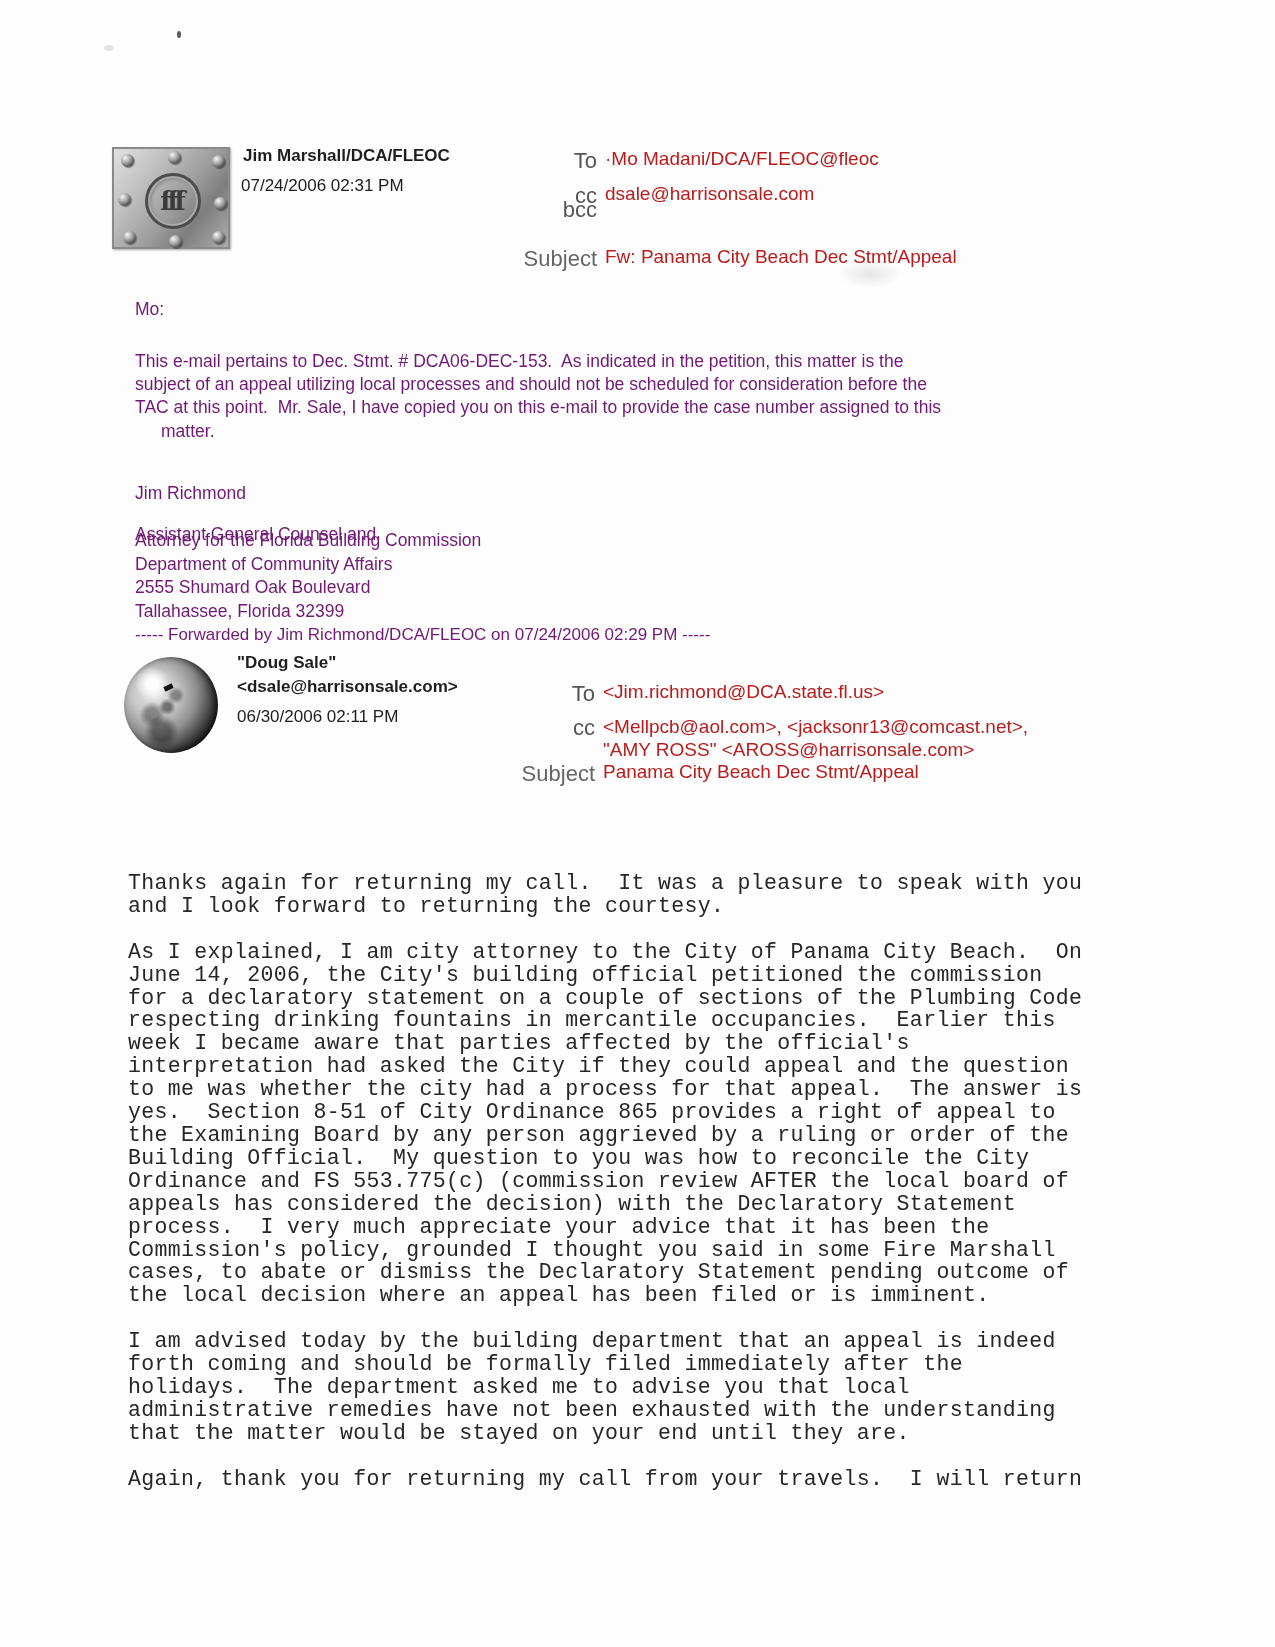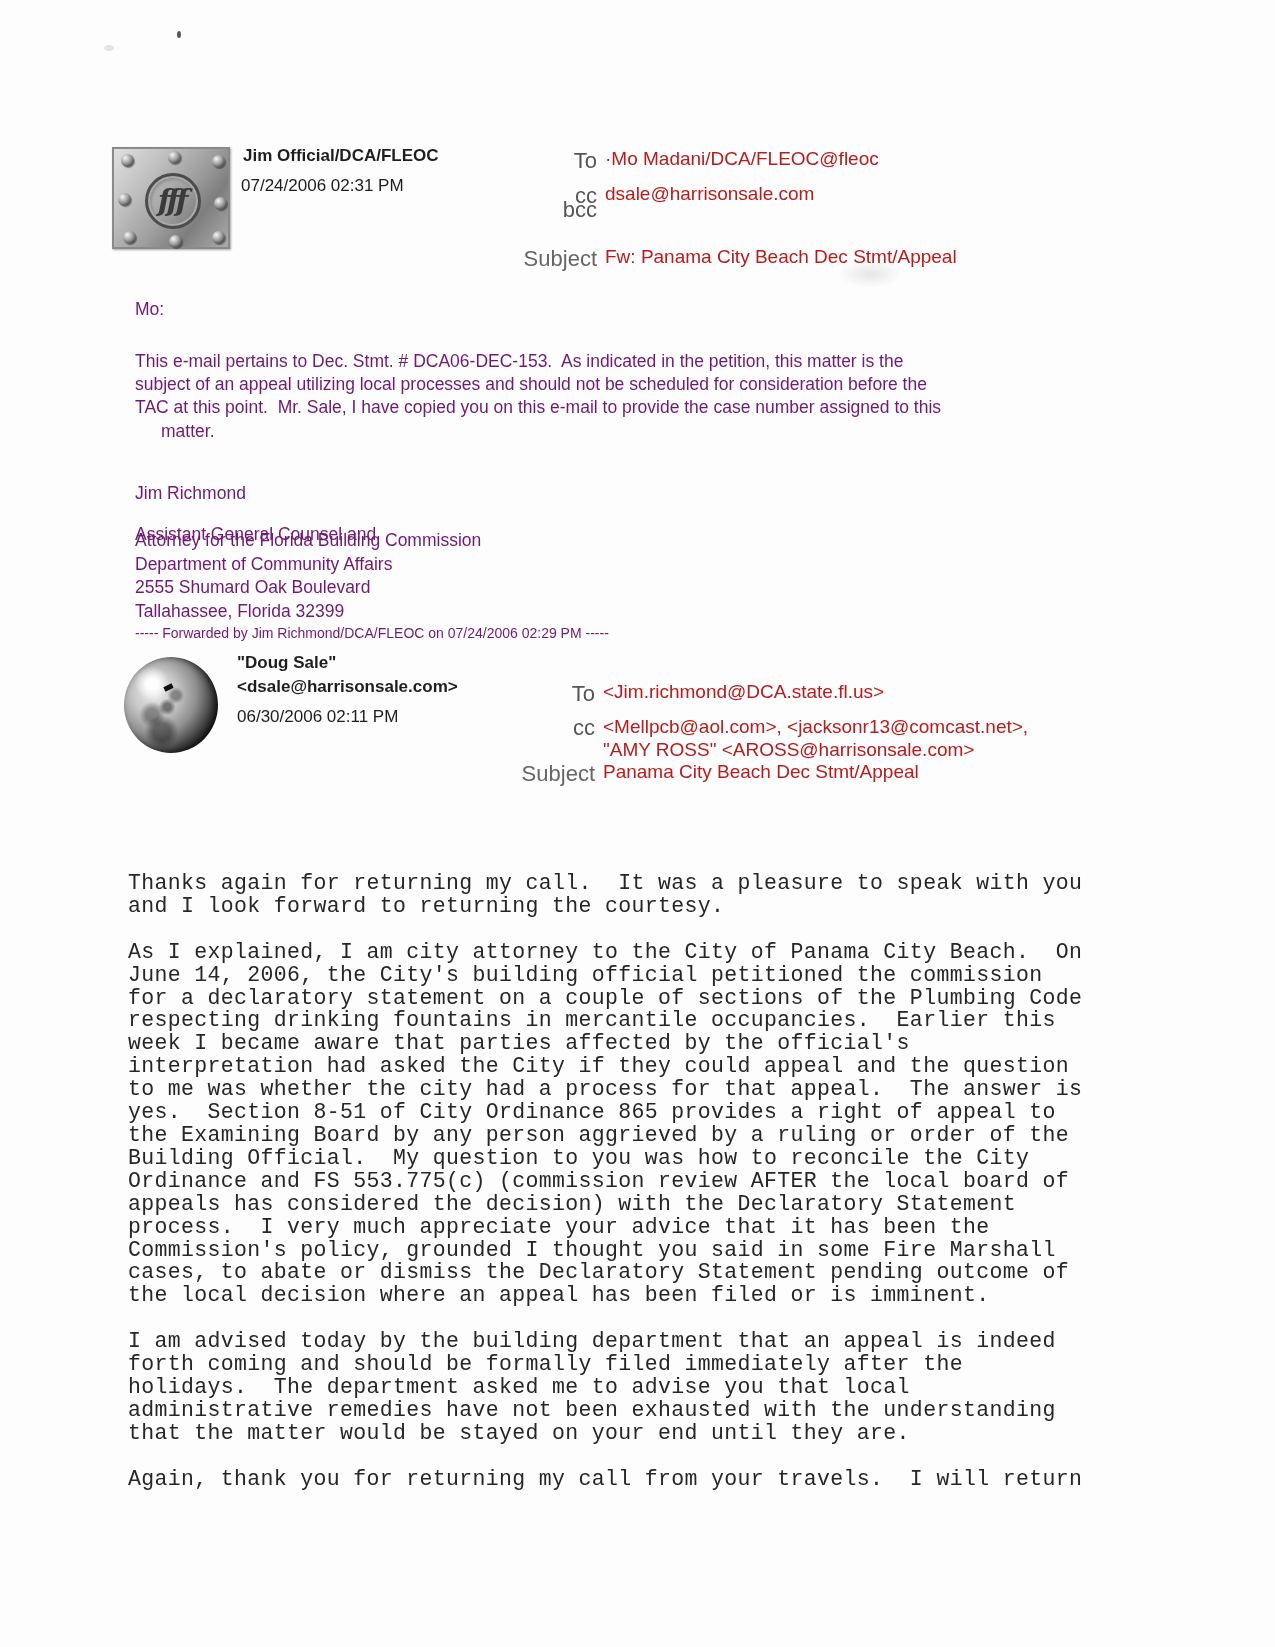--- a/index.html
+++ b/index.html
@@ -31,22 +31,22 @@
   }
   .rv1{left:9px;top:7px;}  .rv2{left:56px;top:4px;}  .rv3{left:100px;top:8px;}
   .rv4{left:6px;top:46px;} .rv5{left:102px;top:50px;}
   .rv6{left:11px;top:84px;}.rv7{left:57px;top:88px;} .rv8{left:100px;top:84px;}
   .emblem{
     position:absolute;left:33px;top:26px;width:50px;height:50px;border-radius:50%;
     border:3px solid #4c4c4c;box-shadow:inset 0 0 0 2px #ababab, inset 2px 2px 4px rgba(0,0,0,.35);
     display:flex;align-items:center;justify-content:center;
   }
   .monogram{
-    font-family:"DejaVu Serif", serif;font-style:italic;font-weight:bold;
-    font-size:30px;letter-spacing:-4px;color:#3b3b3b;line-height:1;padding-right:4px;
+    font-family:"DejaVu Serif", serif;font-weight:bold;
+    font-size:26px;letter-spacing:-4px;color:#3b3b3b;line-height:1;padding-right:4px;
   }
   
   .avatar2{
     position:absolute;left:124px;top:657px;width:94px;height:96px;border-radius:50%;
     background:
       radial-gradient(circle at 30% 28%, rgba(255,255,255,.95) 0 6%, rgba(255,255,255,0) 18%),
       radial-gradient(circle at 46% 52%, rgba(0,0,0,.45) 0 5%, rgba(0,0,0,0) 12%),
       radial-gradient(circle at 30% 60%, rgba(0,0,0,.35) 0 7%, rgba(0,0,0,0) 15%),
       radial-gradient(circle at 40% 78%, rgba(0,0,0,.4) 0 9%, rgba(0,0,0,0) 18%),
       radial-gradient(circle at 55% 40%, rgba(0,0,0,.35) 0 5%, rgba(0,0,0,0) 11%),
@@ -89,21 +89,21 @@
     <div class="rivet rv4"></div>
     <div class="rivet rv5"></div>
     <div class="rivet rv6"></div>
     <div class="rivet rv7"></div>
     <div class="rivet rv8"></div>
     <div class="emblem">
       <span class="monogram">fff</span>
     </div>
   </div>
 
-  <div class="hdr-name" style="left:243px;top:146px;">Jim Official/DCA/FLEOC</div>
+  <div class="hdr-name" style="left:243px;top:146px;">Jim Marshall/DCA/FLEOC</div>
   <div class="hdr-sub" style="left:241px;top:176px;">07/24/2006 02:31 PM</div>
 
   <div class="frow" style="left:397px;top:148px;">
     <span class="flabel">To</span>
     <span class="fvalue">·Mo Madani/DCA/FLEOC@fleoc</span>
   </div>
   <div class="frow" style="left:397px;top:183px;">
     <span class="flabel">cc</span>
     <span class="fvalue">dsale@harrisonsale.com</span>
   </div>
@@ -123,21 +123,21 @@
   <div class="line" style="left:135px;top:397px;">TAC at this point.  Mr. Sale, I have copied you on this e-mail to provide the case number assigned to this</div>
   <div class="line" style="left:135px;top:421px;margin-left:26px;">matter.</div>
 
   <div class="line sig" style="left:135px;top:482px;">Jim Richmond</div>
   <div class="line sig" style="left:135px;top:506px;margin-top:17px;">Assistant General Counsel and</div>
   <div class="line sig" style="left:135px;top:529px;">Attorney for the Florida Building Commission</div>
   <div class="line sig" style="left:135px;top:553px;">Department of Community Affairs</div>
   <div class="line sig" style="left:135px;top:576px;text-align:center;">2555 Shumard Oak Boulevard</div>
   <div class="line sig" style="left:135px;top:600px;">Tallahassee, Florida 32399</div>
 
-  <div class="line" style="left:135px;top:625px;font-size:14px;">----- Forwarded by Jim Richmond/DCA/FLEOC on 07/24/2006 02:29 PM -----</div>
+  <div class="line" style="left:135px;top:625px;font-size:17px;">----- Forwarded by Jim Richmond/DCA/FLEOC on 07/24/2006 02:29 PM -----</div>
 
   <div class="avatar2">
     <div class="moon-mark"></div>
   </div>
 
   <div class="hdr-name" style="left:237px;top:653px;">"Doug Sale"</div>
   <div class="hdr-name" style="left:237px;top:677px;">&lt;dsale@harrisonsale.com&gt;</div>
   <div class="hdr-sub" style="left:237px;top:707px;">06/30/2006 02:11 PM</div>
 
   <div class="frow" style="left:395px;top:681px;">

